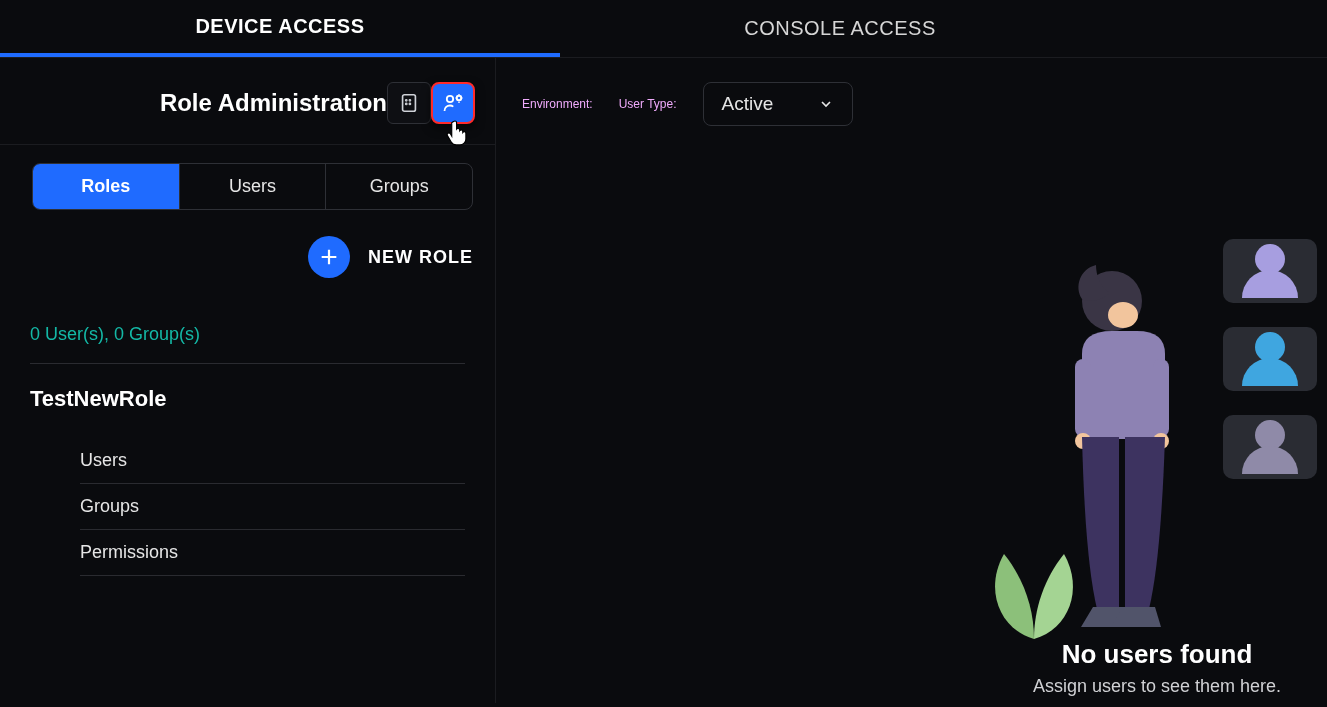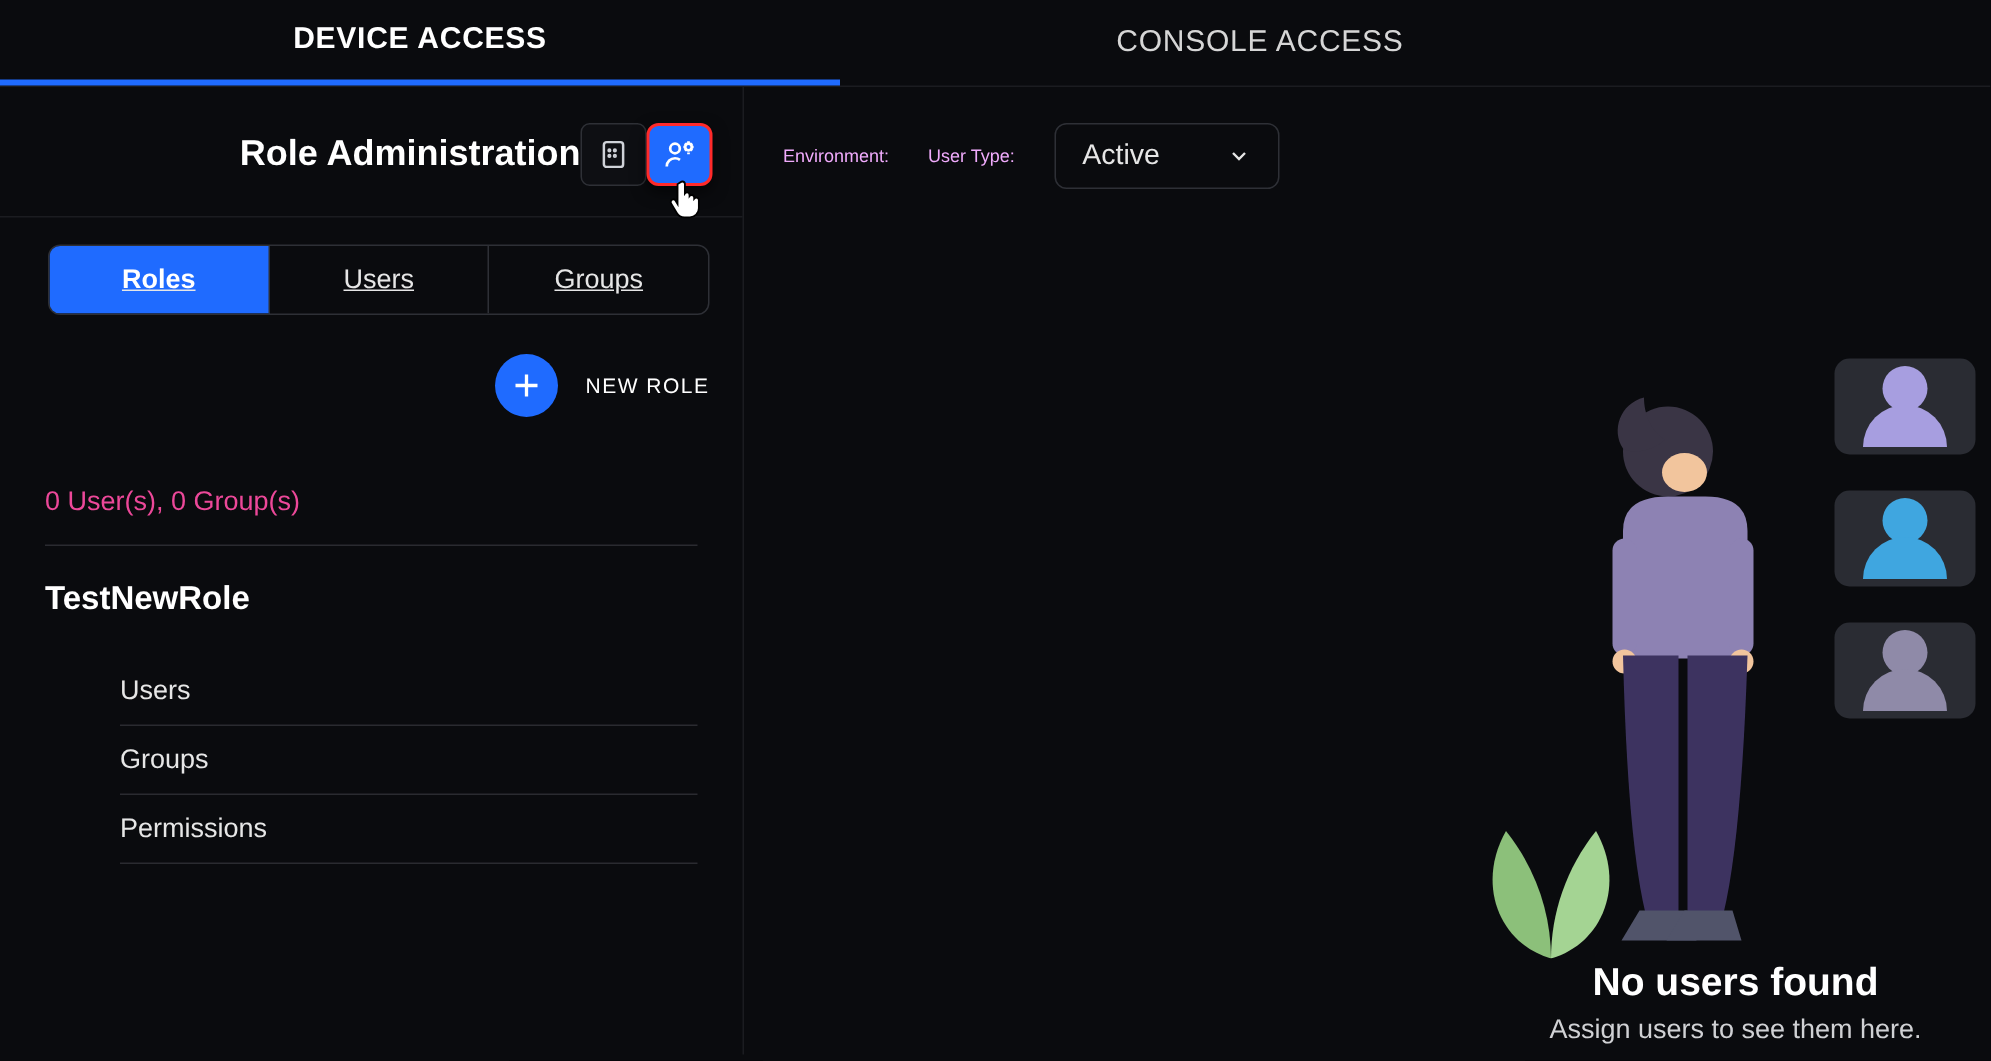--- a/index.html
+++ b/index.html
@@ -16,33 +16,33 @@
   .sidebar { width: 496px; border-right: 1px solid #1b1c20; padding: 0; }
   .sidebar-header { display: flex; align-items: center; justify-content: flex-end; padding: 24px 20px 20px 28px; border-bottom: 1px solid #1b1c20; }
   .sidebar-title { font-size: 24px; font-weight: 600; color: #fff; }
   .icon-btn-group { display: flex; gap: 0; align-items: center; position: relative; }
   .icon-btn { width: 44px; height: 42px; border: 1px solid #2e3036; border-radius: 6px; display: flex; align-items: center; justify-content: center; cursor: pointer; background: #0e0f13; }
   .icon-btn.highlight { background: #1f6bff; border: 2px solid #ff2a2a; border-radius: 8px; box-shadow: 0 4px 10px rgba(0,0,0,.6); }
   .icon-btn svg { stroke: #cfd2d8; fill: none; }
   .icon-btn.highlight svg { stroke: #fff; }
   .hand-cursor { position: absolute; right: 6px; top: 36px; pointer-events: none; }
 
-  .seg { display: flex; margin: 18px 22px 0 32px; border: 1px solid #2e3036; border-radius: 8px; overflow: hidden; text-decoration: underline; }
+  .seg { display: flex; margin: 18px 22px 0 32px; border: 1px solid #2e3036; border-radius: 8px; overflow: hidden; }
   .seg-item { flex: 1; padding: 12px 0; text-align: center; font-size: 18px; color: #e6e6e6; cursor: pointer; border-right: 1px solid #2e3036; }
   .seg-item:last-child { border-right: none; }
   .seg-item.active { background: #1f6bff; color: #fff; font-weight: 700; }
 
   .new-role-row { display: flex; align-items: center; justify-content: flex-end; gap: 18px; padding: 26px 22px 8px 22px; }
   .plus-circle { width: 42px; height: 42px; border-radius: 50%; background: #1f6bff; display: flex; align-items: center; justify-content: center; cursor: pointer; }
-  .new-role-label { font-size: 14px; font-weight: 400; letter-spacing: 1px; color: #fff; cursor: pointer; }
+  .new-role-label { font-size: 18px; font-weight: 700; letter-spacing: 1px; color: #fff; cursor: pointer; }
 
   .role-list { padding: 10px 30px 0 30px; }
   .role-item { border-bottom: 1px solid #2a2b30; padding: 22px 0 18px 0; }
   .role-name { font-size: 22px; font-weight: 700; color: #fff; }
-  .role-sub { font-size: 18px; color: #ec4899; margin-top: 6px; }
+  .role-sub { font-size: 18px; color: #14b8a6; margin-top: 6px; }
 
   .sublist { padding: 8px 0 0 50px; }
   .sublist-item { font-size: 18px; color: #e6e6e6; padding: 12px 0; border-bottom: 1px solid #2a2b30; cursor: pointer; }
 
   .content { flex: 1; padding: 24px 0 0 26px; position: relative; }
   .filters { display: flex; align-items: center; gap: 26px; }
   .filter-label { font-size: 12px; font-weight: 400; color: #f0abfc; }
   .select { display: flex; align-items: center; gap: 26px; border: 1px solid #2e3036; border-radius: 8px; padding: 10px 18px; font-size: 19px; color: #e6e6e6; cursor: pointer; min-width: 150px; justify-content: space-between; }
   .chev { display: inline-block; }
 

